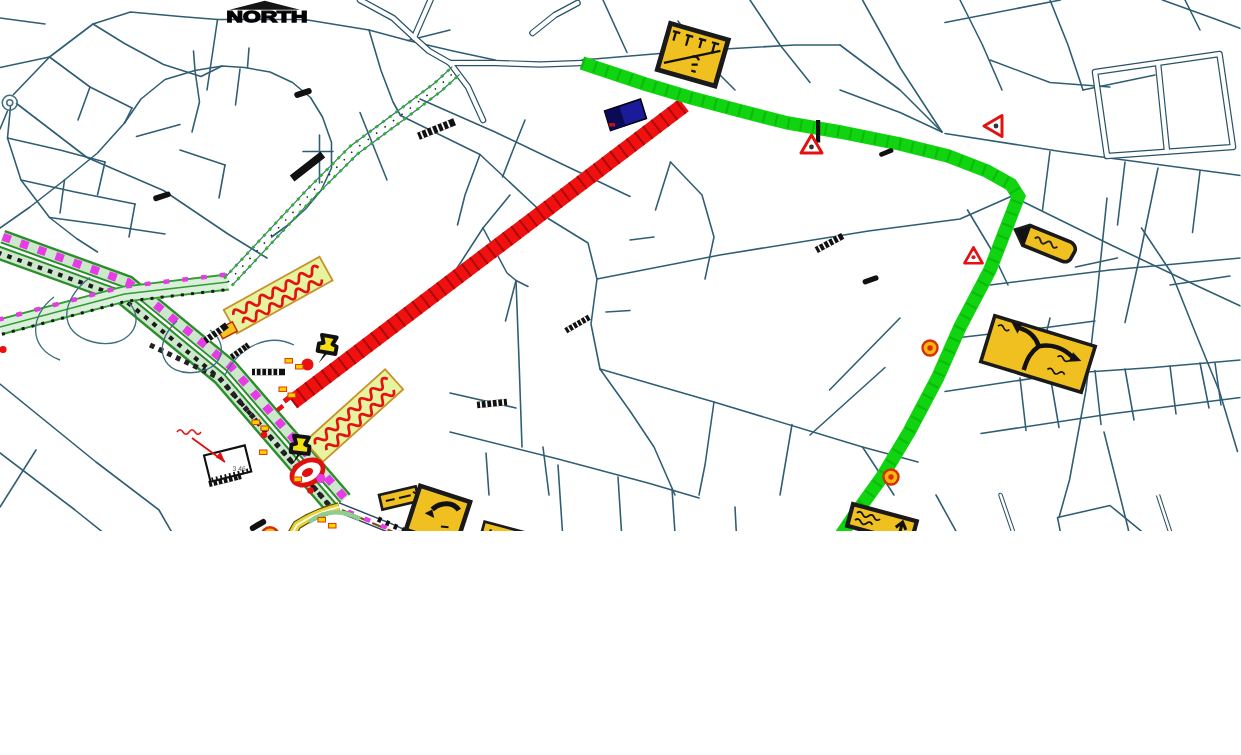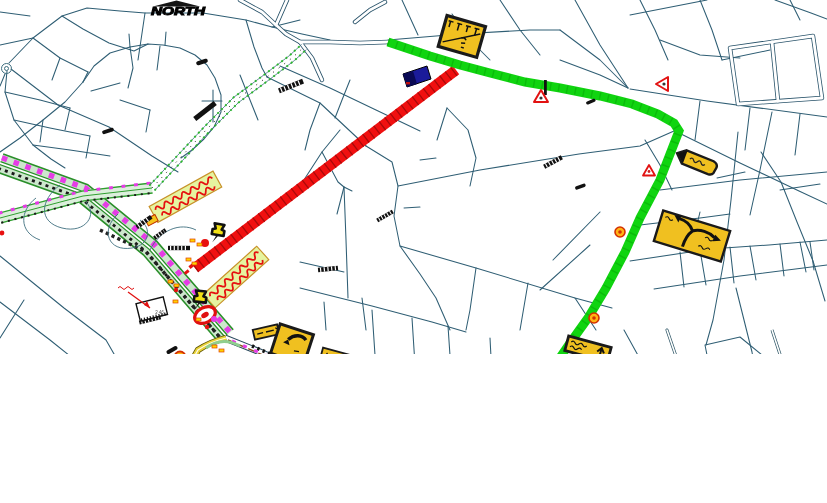--- a/index.html
+++ b/index.html
@@ -1,16 +1,16 @@
 <!DOCTYPE html>
 <html><head>
 <meta charset="utf-8">
 <style>
 html,body{margin:0;padding:0;background:#fff;}
-#map{width:827px;height:354px;position:relative;font-family:"Liberation Sans",sans-serif;font-style:italic;}
+#map{width:827px;height:354px;position:relative;font-family:"Liberation Sans",sans-serif;}
 </style>
 </head>
 <body>
 <div id="map">
 <svg width="827" height="503" viewBox="0 0 827 503">
 <defs>
 <pattern id="parBig" width="10" height="14" patternUnits="userSpaceOnUse" patternTransform="rotate(14)">
 <rect x="0" y="0" width="10" height="14" fill="none" stroke="#3a6e82" stroke-width="0.9"></rect>
 <rect x="4.5" y="6.5" width="1.4" height="1" fill="#8a8a8a"></rect>
 </pattern>

